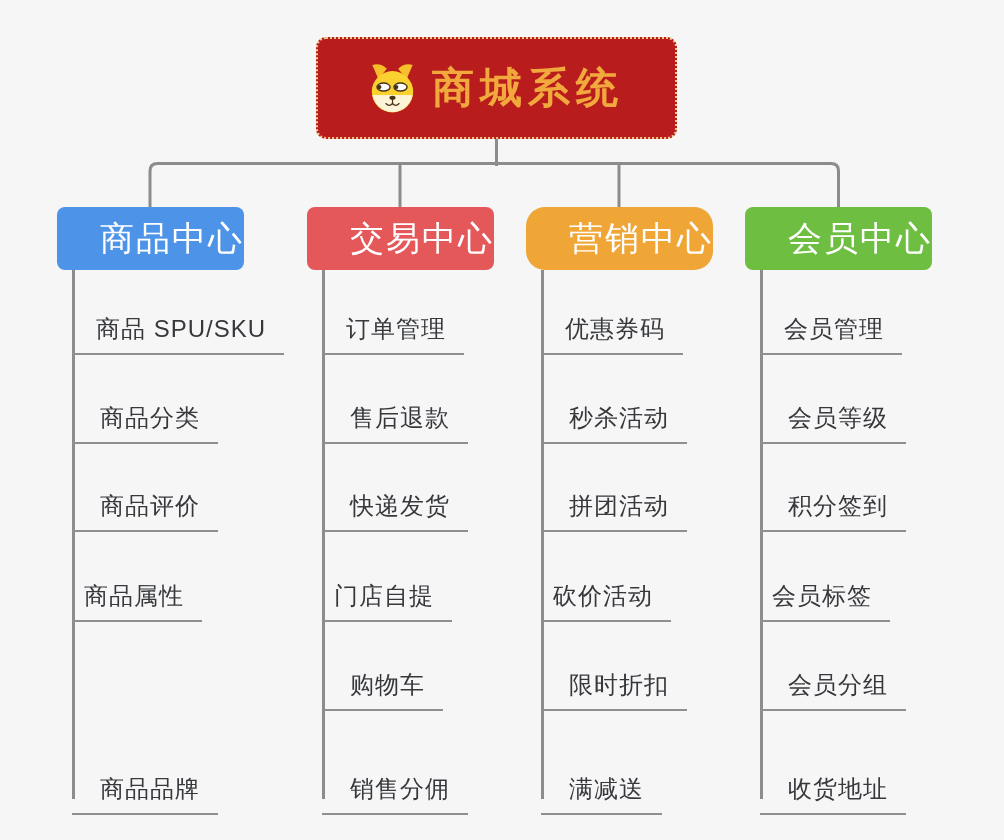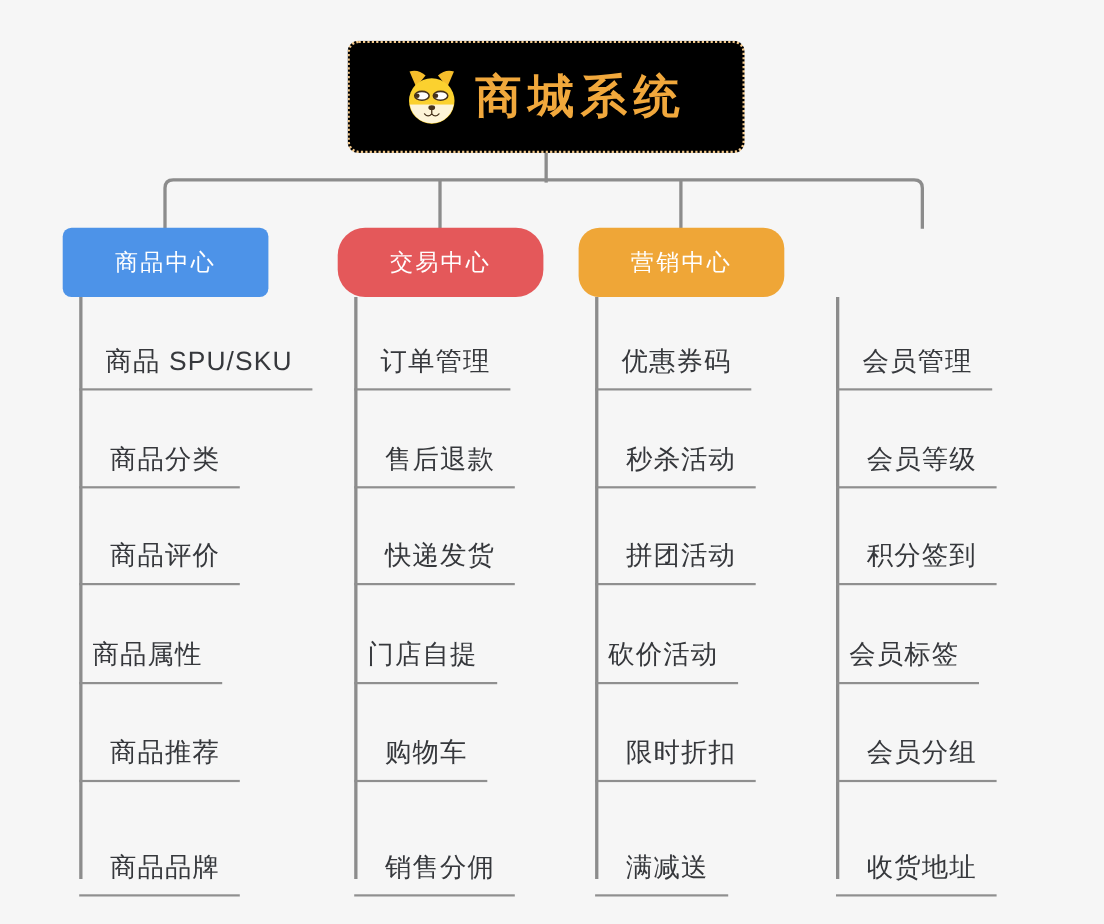--- a/index.html
+++ b/index.html
@@ -18,21 +18,21 @@
     position: absolute;
     left: 0; top: 0;
     width: 1004px; height: 840px;
     pointer-events: none;
   }
   
   .root-node {
     position: absolute;
     left: 316px; top: 37px;
     width: 361px; height: 102px;
-    background: #000000;
+    background: #b91c1c;
     border: 2px dotted #f3c98c;
     border-radius: 10px;
     box-sizing: border-box;
     display: flex;
     align-items: center;
     justify-content: center;
     gap: 16px;
     cursor: pointer;
   }
   .root-title {
@@ -43,24 +43,24 @@
     white-space: nowrap;
   }
   .dog-icon { width: 47px; height: 52px; flex: 0 0 auto; }
   
   .branch {
     position: absolute;
     top: 207px;
     width: 187px; height: 63px;
     border-radius: 8px;
     color: #ffffff;
-    font-size: 21px;
+    font-size: 34px;
     letter-spacing: 2px;
     line-height: 63px;
-    text-align: center;
+    text-align: right;
     white-space: nowrap;
     cursor: pointer;
   }
   .b1 { left: 57px;  background: #4d93e8; }
   .b2 { left: 307px; background: #e4585a; }
   .b3 { left: 526px; background: #efa637; border-radius: 19px; }
   .b4 { left: 745px; background: #6dbe41; }
   
   .leaf {
     position: absolute;
@@ -124,28 +124,28 @@
       <circle cx="58" cy="53" r="4.5" fill="#46321b"></circle>
 
       <ellipse cx="50" cy="76" rx="6.5" ry="4.5" fill="#46321b"></ellipse>
       <path d="M50 80 L50 88" stroke="#46321b" stroke-width="2.5" fill="none"></path>
       <path d="M36 88 Q43 96 50 88 Q57 96 64 88" stroke="#46321b" stroke-width="2.5" fill="none" stroke-linecap="round"></path>
     </svg>
     <span class="root-title">商城系统</span>
   </div>
 
   <div class="branch b1" style="background-color: rgb(77, 147, 232);">商品中心</div>
-  <div class="branch b2" style="background-color: rgb(228, 88, 90); border-radius: 25px;">交易中心</div>
+  <div class="branch b2" style="background-color: rgb(228, 88, 90);">交易中心</div>
   <div class="branch b3" style="background-color: rgb(239, 166, 55);">营销中心</div>
+  <div class="branch b4" style="background-color: rgb(109, 190, 65);">会员中心</div>
 
   <div class="leaf c1 r1">商品 SPU/SKU</div>
   <div class="leaf c1 r2">商品分类</div>
   <div class="leaf c1 r3">商品评价</div>
   <div class="leaf c1 r4">商品属性</div>
-  <div class="leaf c1 r5">商品推荐</div>
   <div class="leaf c1 r6">商品品牌</div>
 
   <div class="leaf c2 r1">订单管理</div>
   <div class="leaf c2 r2">售后退款</div>
   <div class="leaf c2 r3">快递发货</div>
   <div class="leaf c2 r4">门店自提</div>
   <div class="leaf c2 r5">购物车</div>
   <div class="leaf c2 r6">销售分佣</div>
 
   <div class="leaf c3 r1">优惠券码</div>

